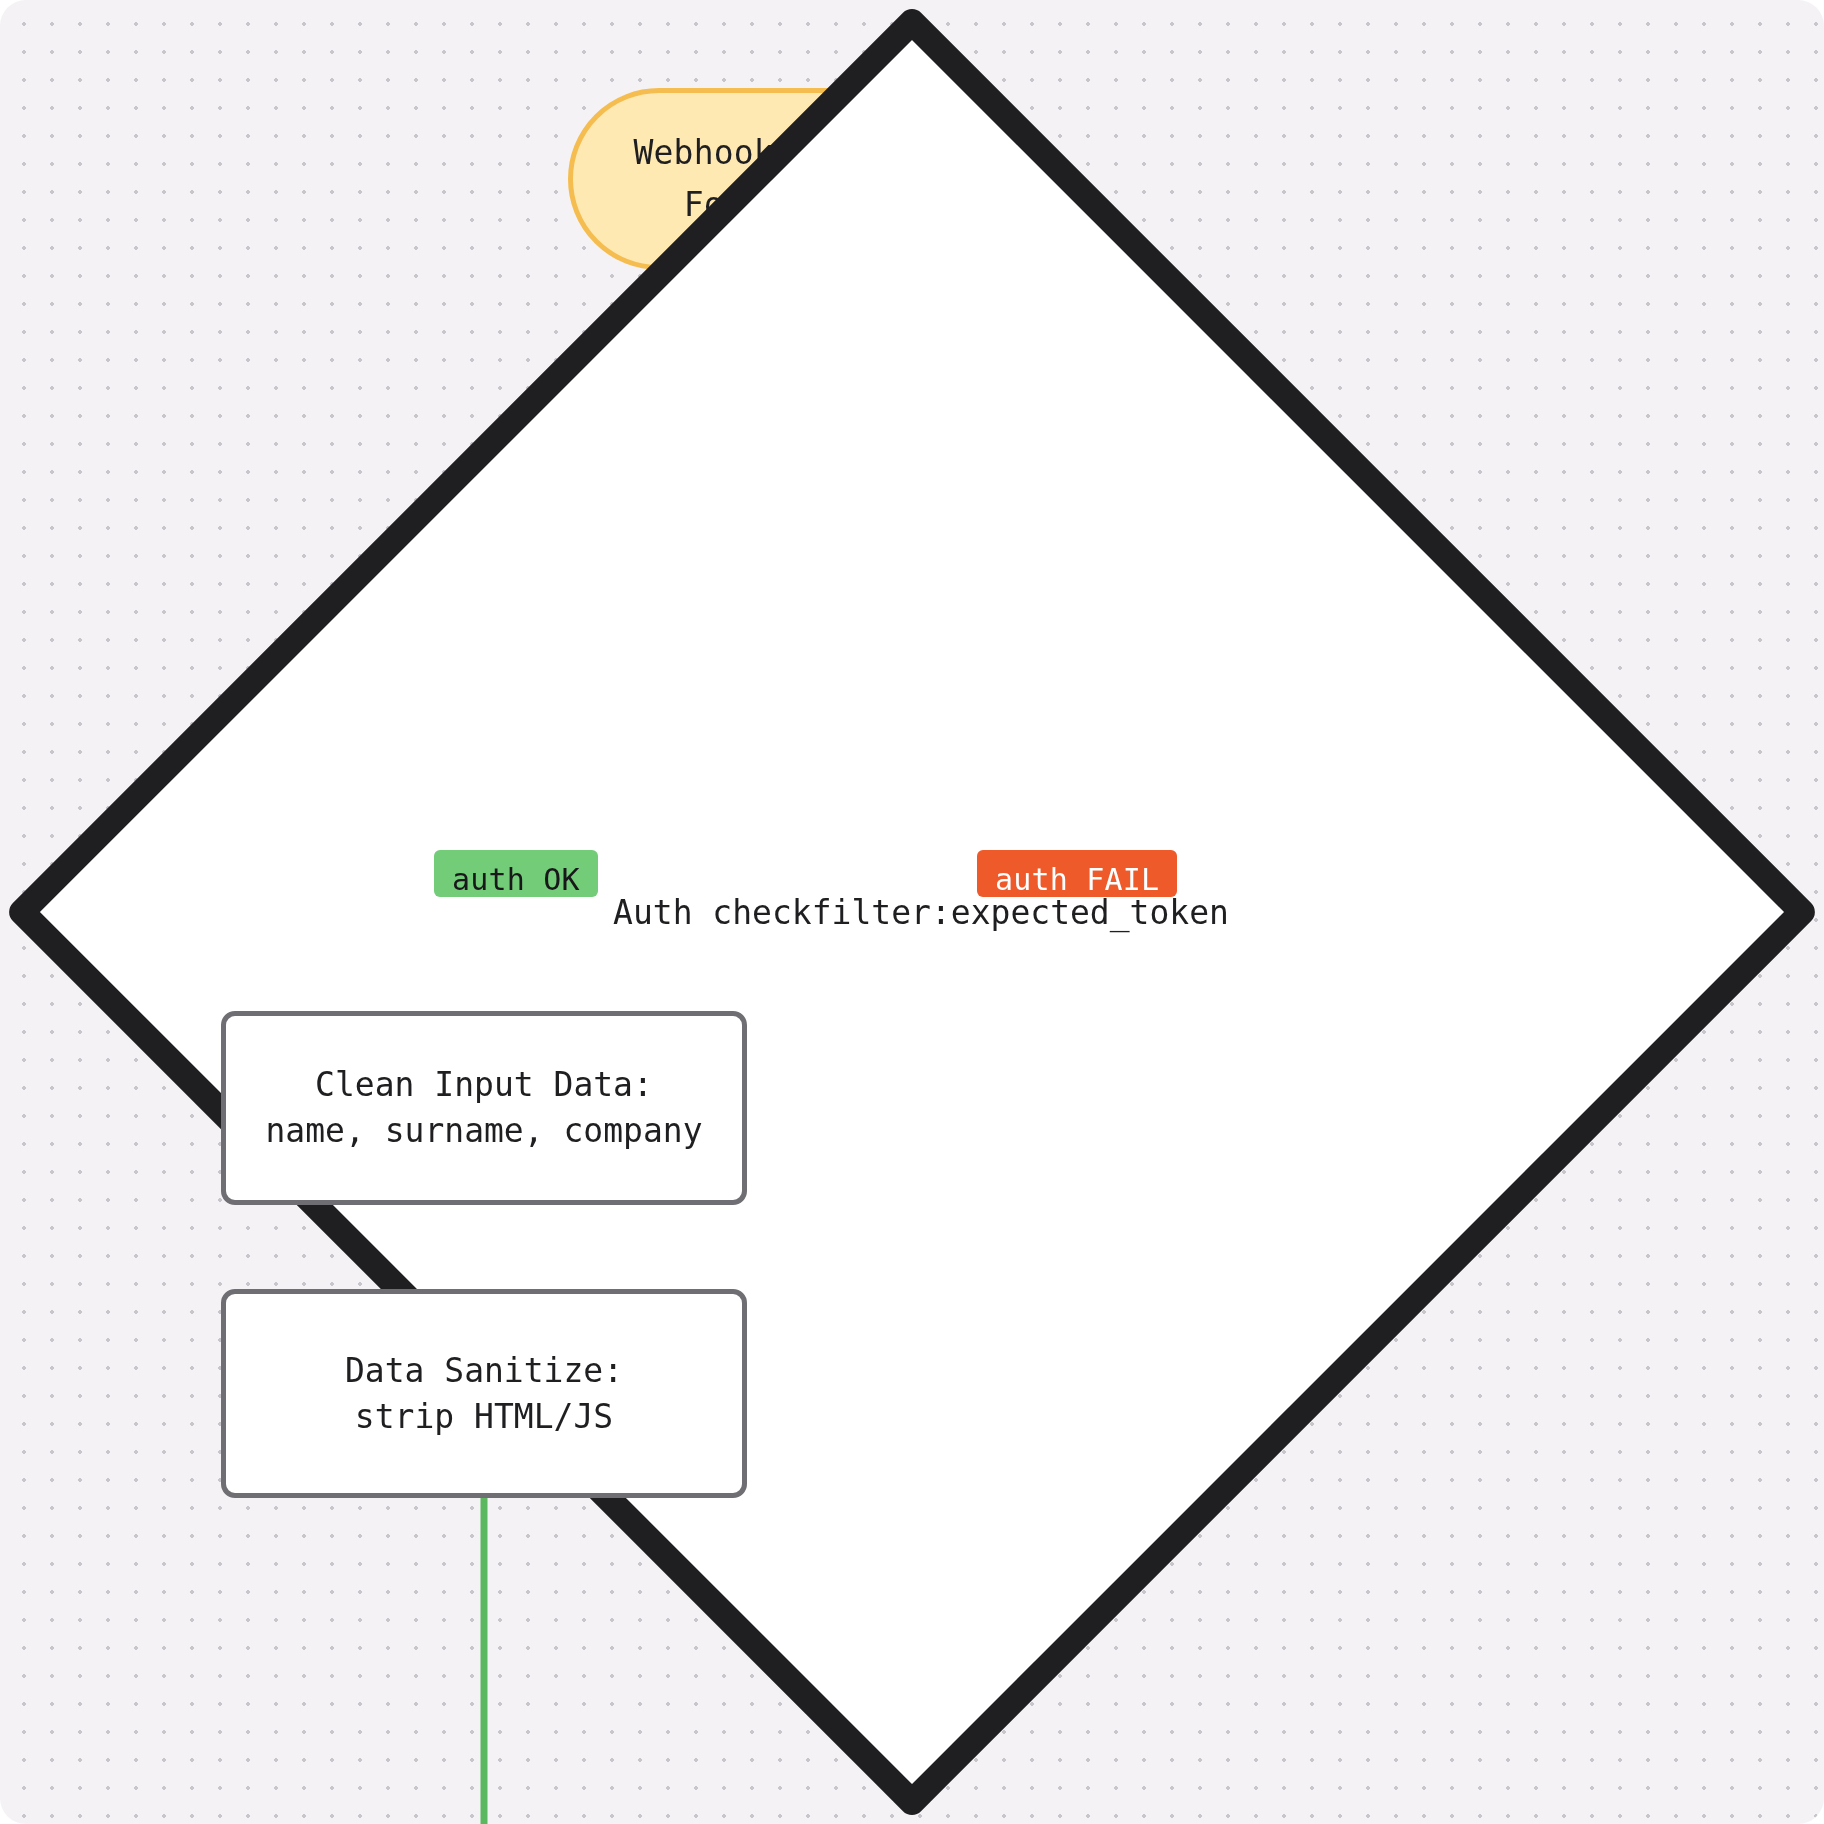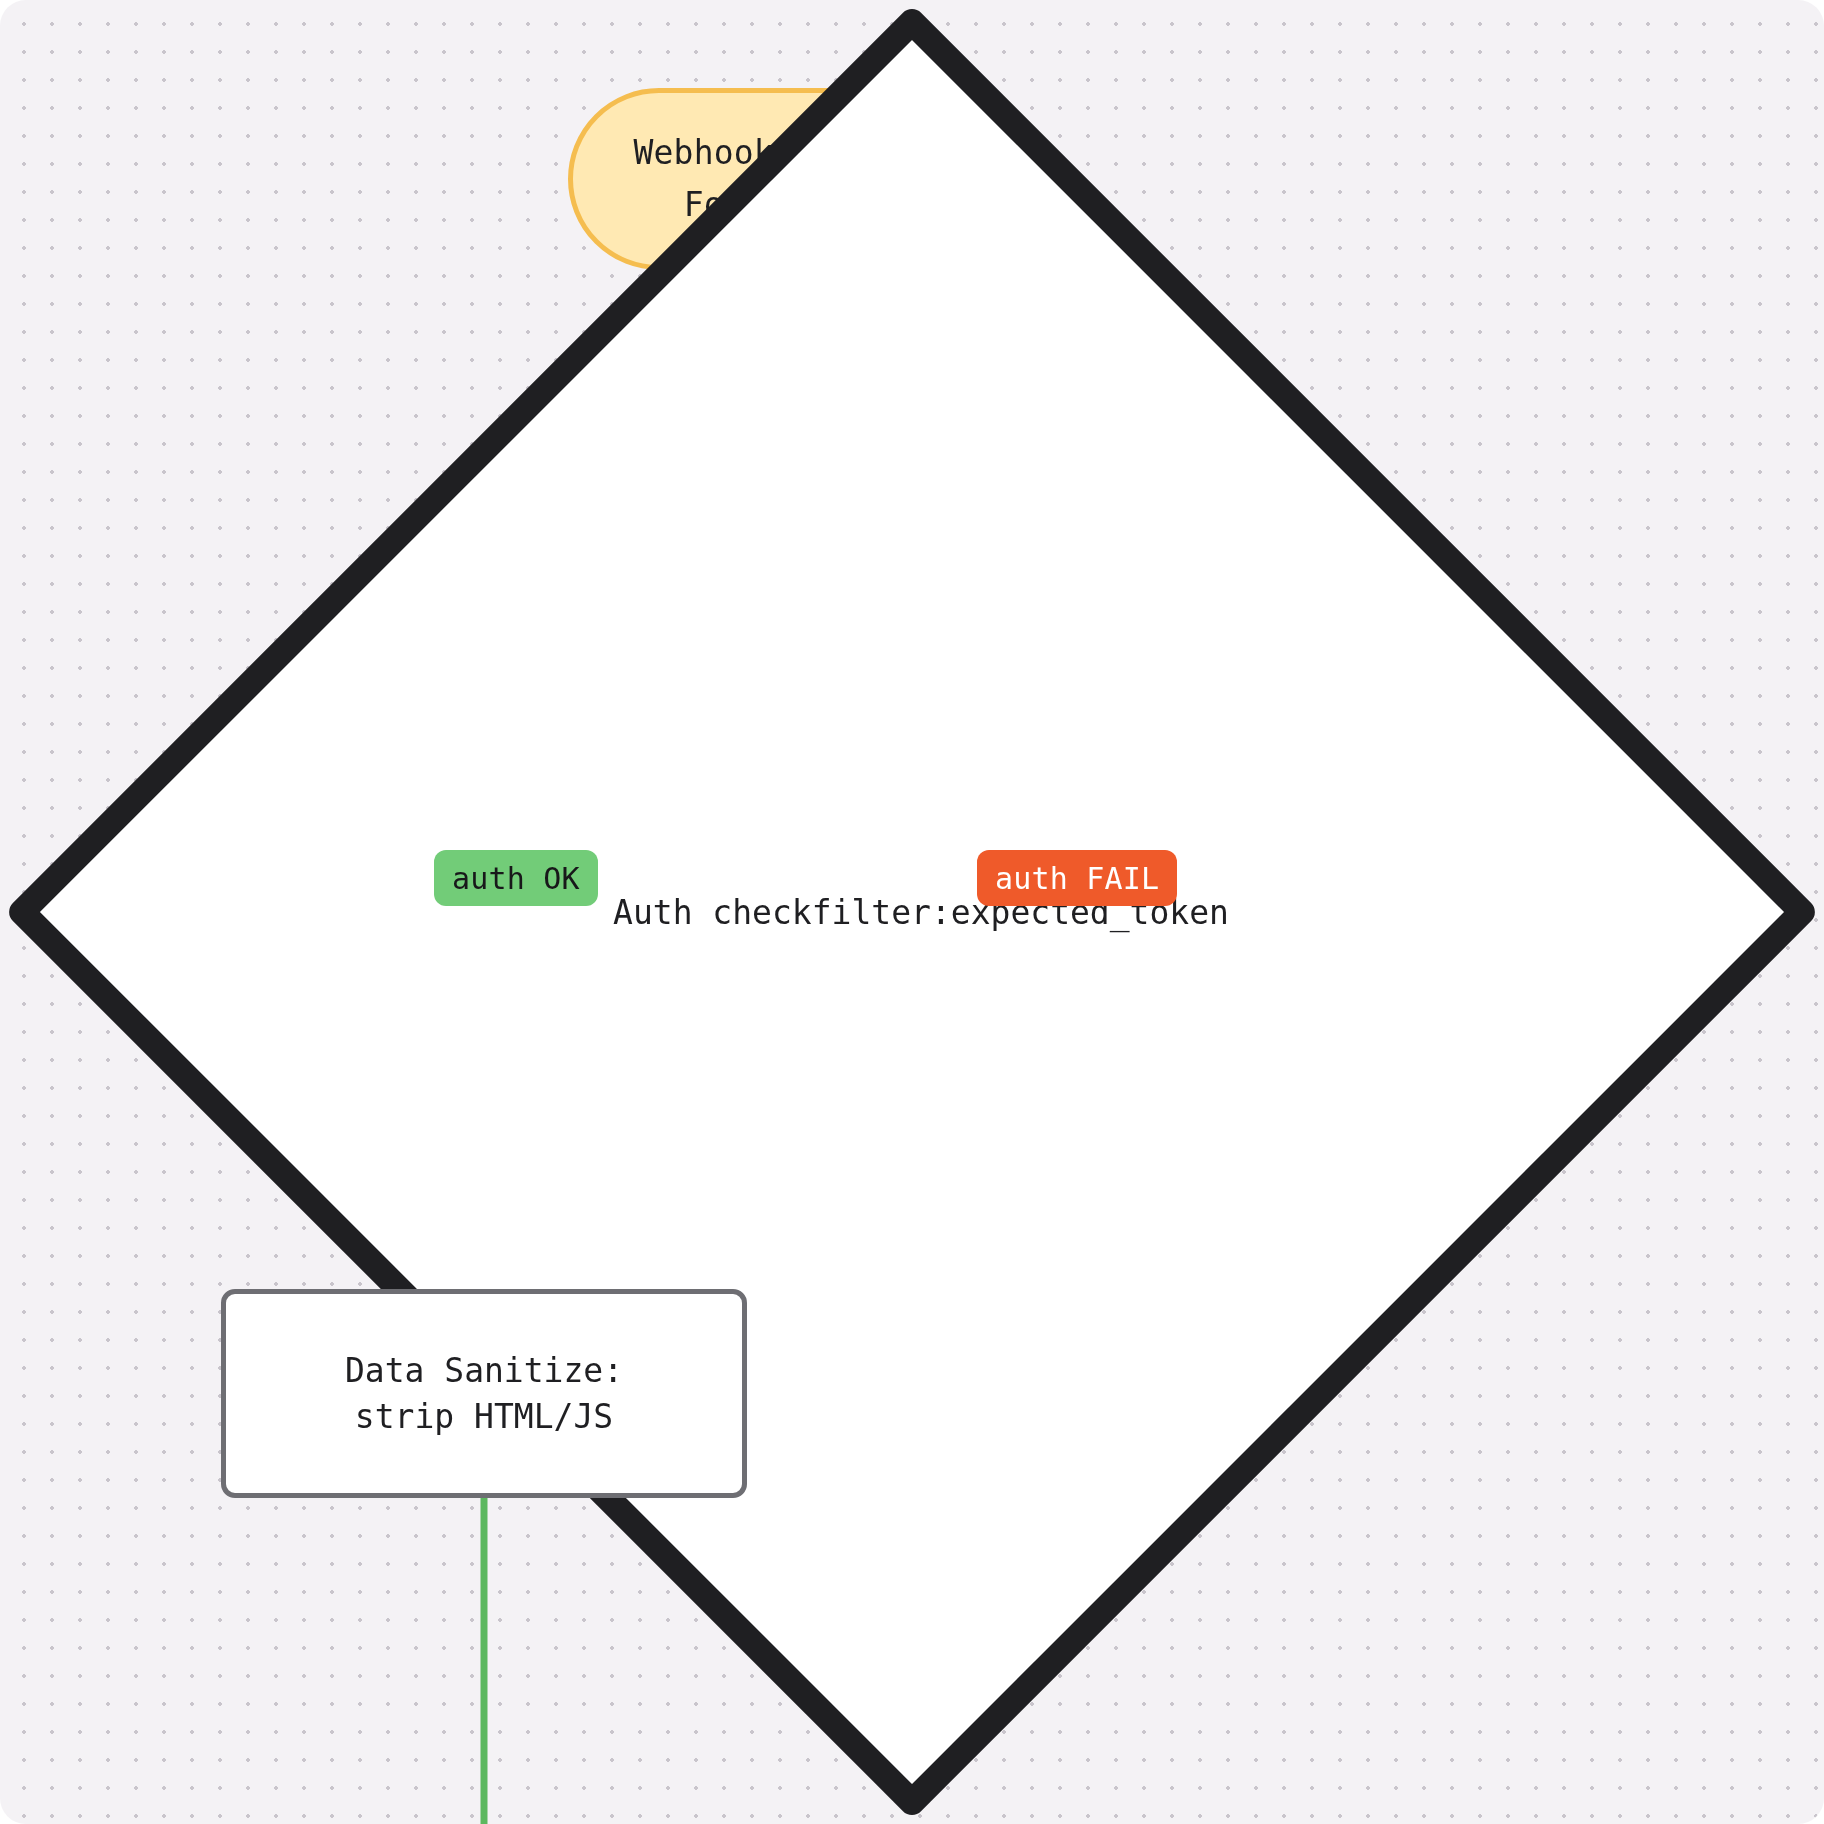--- a/index.html
+++ b/index.html
@@ -133,27 +133,27 @@
   #node-error .error-text {
     position: relative;
     z-index: 2;
   }
 
   
   .edge-label {
     position: absolute;
     box-sizing: border-box;
     display: flex;
-    align-items: center;
+    align-items: flex-end;
     justify-content: center;
     white-space: pre;
     font-size: 30px;
-    border-radius: 12px;
+    border-radius: 6px;
     padding: 0 18px;
-    height: 56px;
+    height: 47px;
     letter-spacing: 0.2px;
   }
   #label-auth-ok {
     left: 434px;
     top: 850px;
     background: #72cc78;
     color: #18181a;
   }
   #label-auth-fail {
     left: 977px;
@@ -206,20 +206,24 @@
   </div>
 
   <div class="edge-label" id="label-auth-ok">
     <span>auth OK</span>
   </div>
 
   <div class="edge-label" id="label-auth-fail">
     <span>auth FAIL</span>
   </div>
 
+  <div class="node process-box" id="node-clean">
+    <div><span>Clean Input Data:</span>
+<span>name, surname, company</span></div>
+  </div>
 
   <div class="node process-box" id="node-sanitize">
     <div><span>Data Sanitize:</span>
 <span>strip HTML/JS</span></div>
   </div>
 
 
 </div>
 
 </body></html>

